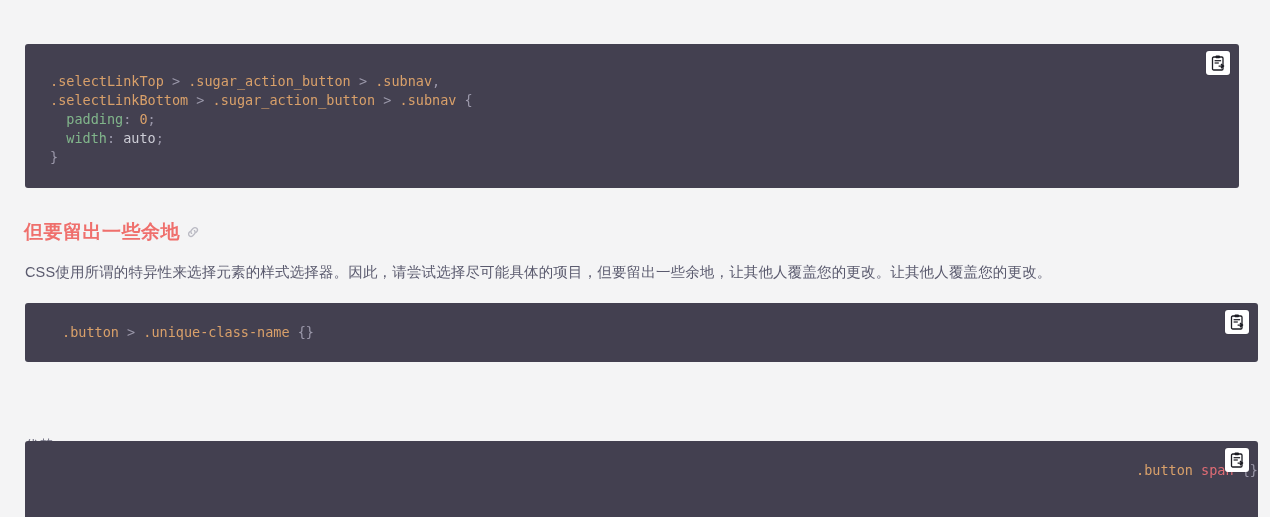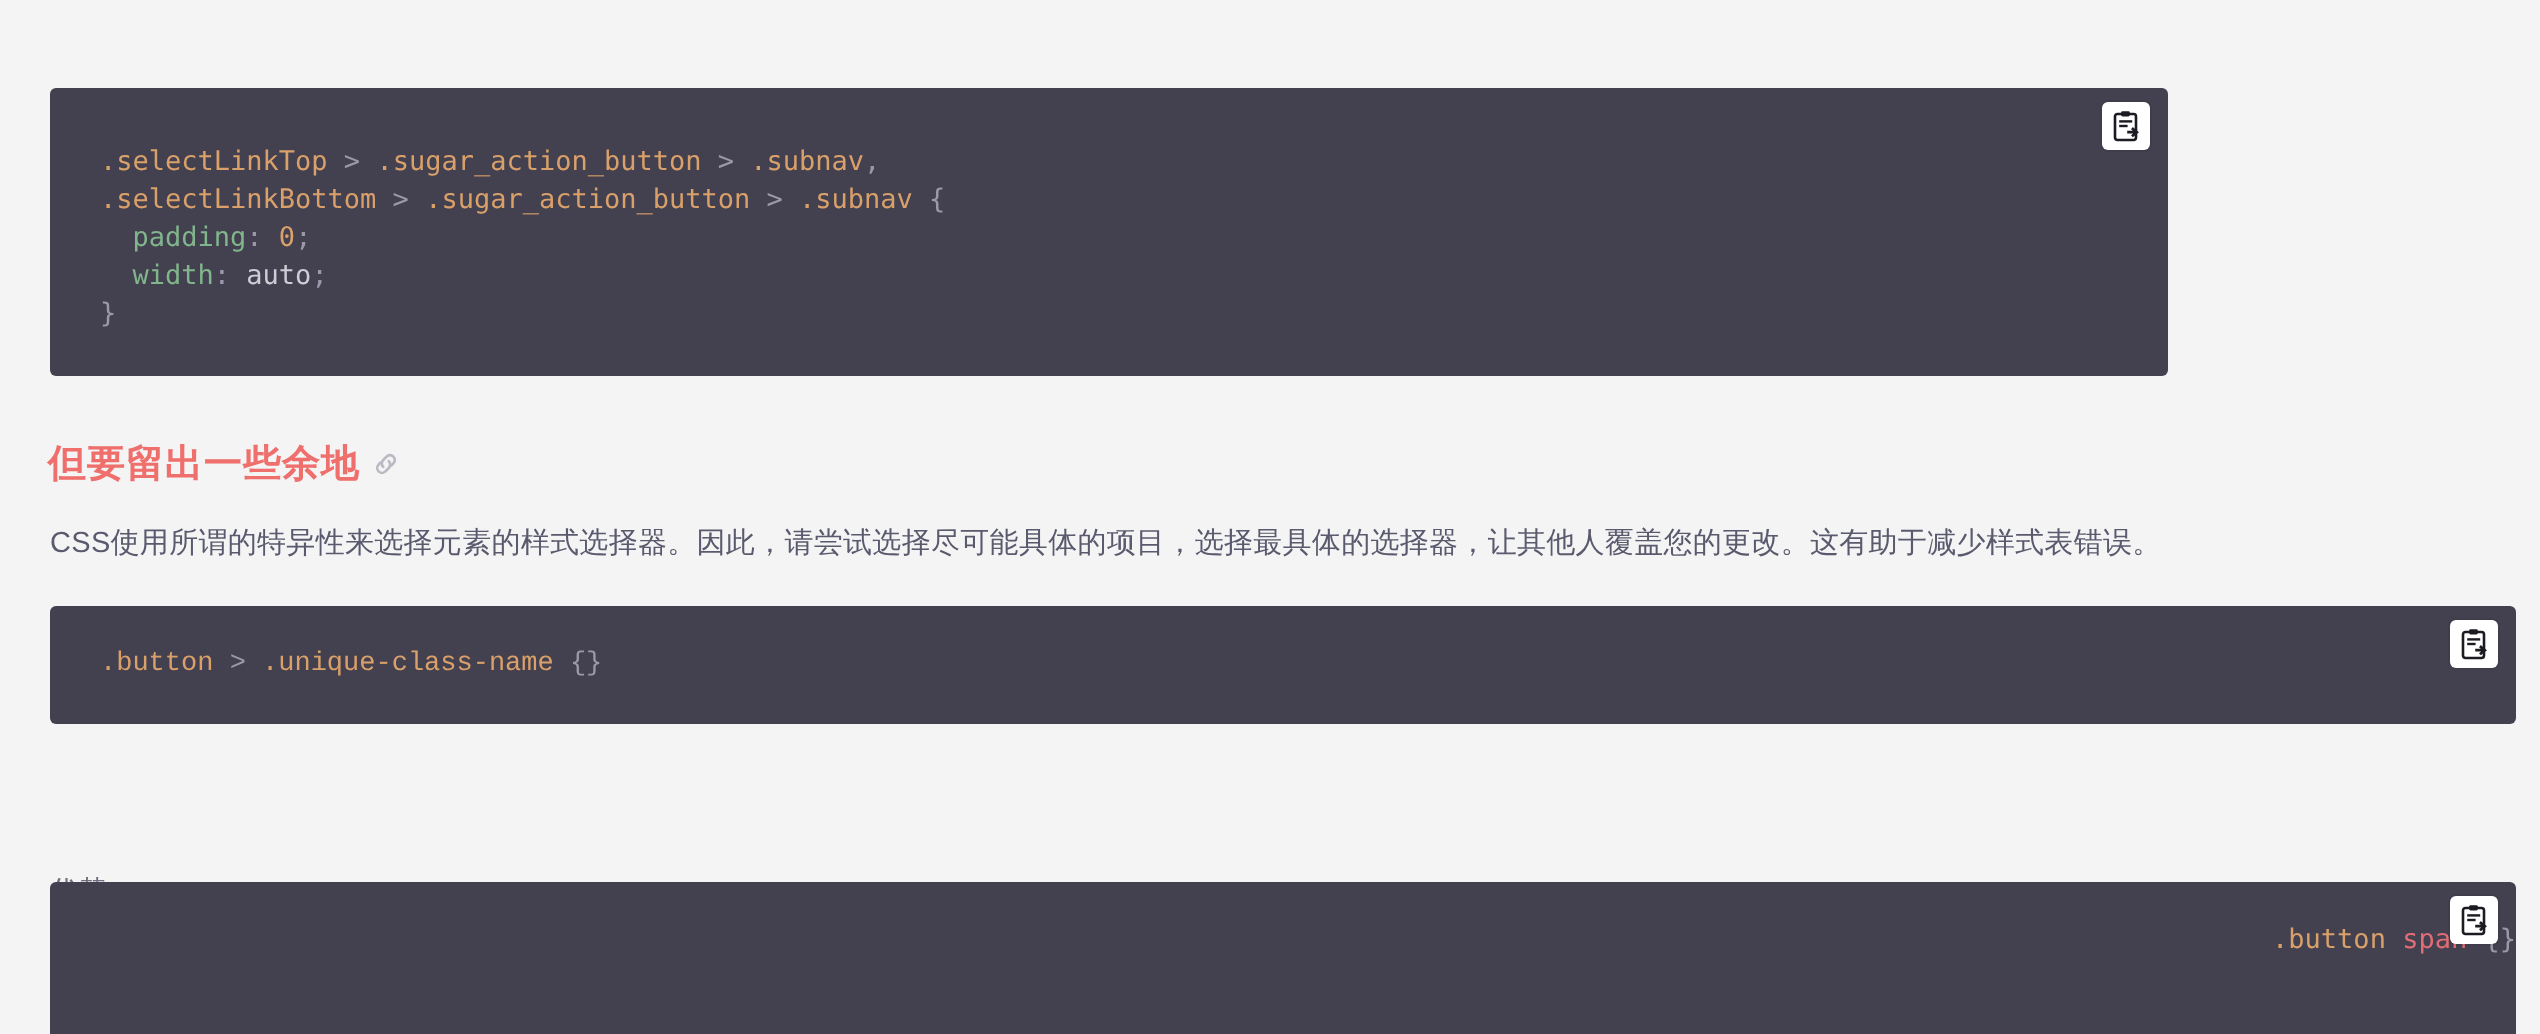--- a/index.html
+++ b/index.html
@@ -110,21 +110,21 @@
     pointer-events: none;
   }
 </style>
 </head>
 <body>
 
 <div class="page">
 
   <div class="label-text" style="left:25px; top:11px;">代替</div>
 
-  <div class="codeblock" style="left:25px; top:44px; width:1059px; height:144px;">
+  <div class="codeblock" style="left:25px; top:44px; width:1214px; height:144px;">
     <pre class="code-pre" style="margin:28px 0 0 25px;"><span class="tok-sel">.selectLinkTop</span><span class="tok-punct"> &gt; </span><span class="tok-sel">.sugar_action_button</span><span class="tok-punct"> &gt; </span><span class="tok-sel">.subnav</span><span class="tok-punct">,</span>
 <span class="tok-sel">.selectLinkBottom</span><span class="tok-punct"> &gt; </span><span class="tok-sel">.sugar_action_button</span><span class="tok-punct"> &gt; </span><span class="tok-sel">.subnav</span><span class="tok-punct"> {</span>
 <span class="tok-prop">  padding</span><span class="tok-punct">: </span><span class="tok-num">0</span><span class="tok-punct">;</span>
 <span class="tok-prop">  width</span><span class="tok-punct">: </span><span class="tok-val">auto</span><span class="tok-punct">;</span>
 <span class="tok-punct">}</span></pre>
     <div class="copy-btn" style="right:9px; top:7px;">
       <span>
         <svg width="17" height="17" viewBox="0 0 17 17" aria-hidden="true">
           <rect x="2.5" y="2" width="10.5" height="13" rx="1.2" fill="none" stroke="#1b1b22" stroke-width="1.3"></rect>
           <rect x="5.6" y="0.6" width="4.3" height="2.6" rx="0.7" fill="#1b1b22"></rect>
@@ -139,24 +139,24 @@
   <div class="section-heading" style="left:24px; top:219px;">
     <span>但要留出一些余地</span>
     <span class="anchor-icon">
       <svg width="14" height="14" viewBox="0 0 14 14" aria-hidden="true">
         <path d="M5.6 8.4 a2.4 2.4 0 0 1 0-3.4 l1.7-1.7 a2.4 2.4 0 0 1 3.4 3.4 l-0.9 0.9" fill="none" stroke="#8c8c9c" stroke-width="1.35" stroke-linecap="round"></path>
         <path d="M8.4 5.6 a2.4 2.4 0 0 1 0 3.4 l-1.7 1.7 a2.4 2.4 0 0 1-3.4-3.4 l0.9-0.9" fill="none" stroke="#8c8c9c" stroke-width="1.35" stroke-linecap="round"></path>
       </svg>
     </span>
   </div>
 
-  <div class="body-paragraph" style="left:25px; top:261px;">CSS使用所谓的特异性来选择元素的样式选择器。因此，请尝试选择尽可能具体的项目，选择最具体的选择器，让其他人覆盖您的更改。这有助于减少样式表错误。</div>
+  <div class="body-paragraph" style="left:25px; top:261px;">CSS使用所谓的特异性来选择元素的样式选择器。因此，请尝试选择尽可能具体的项目，但要留出一些余地，让其他人覆盖您的更改。让其他人覆盖您的更改。</div>
 
   <div class="codeblock" style="left:25px; top:303px; width:1233px; height:59px;">
-    <pre class="code-pre" style="margin:20px 0 0 25px;font-family:Liberation Mono, monospace;"><span class="tok-sel">.button</span><span class="tok-punct"> &gt; </span><span class="tok-sel">.unique-class-name</span><span class="tok-punct"> {}</span></pre>
+    <pre class="code-pre" style="margin:20px 0 0 37px;"><span class="tok-sel">.button</span><span class="tok-punct"> &gt; </span><span class="tok-sel">.unique-class-name</span><span class="tok-punct"> {}</span></pre>
     <div class="copy-btn" style="right:9px; top:7px;">
       <span>
         <svg width="17" height="17" viewBox="0 0 17 17" aria-hidden="true">
           <rect x="2.5" y="2" width="10.5" height="13" rx="1.2" fill="none" stroke="#1b1b22" stroke-width="1.3"></rect>
           <rect x="5.6" y="0.6" width="4.3" height="2.6" rx="0.7" fill="#1b1b22"></rect>
           <rect x="4.6" y="5.1" width="6.5" height="1.2" fill="#1b1b22"></rect>
           <rect x="4.6" y="7.4" width="4.2" height="1.2" fill="#1b1b22"></rect>
           <path d="M9.3 11.1 h3.4 M11.5 9.5 l1.9 1.6 l-1.9 1.6" fill="none" stroke="#1b1b22" stroke-width="1.4" stroke-linecap="square"></path>
         </svg>
       </span>

